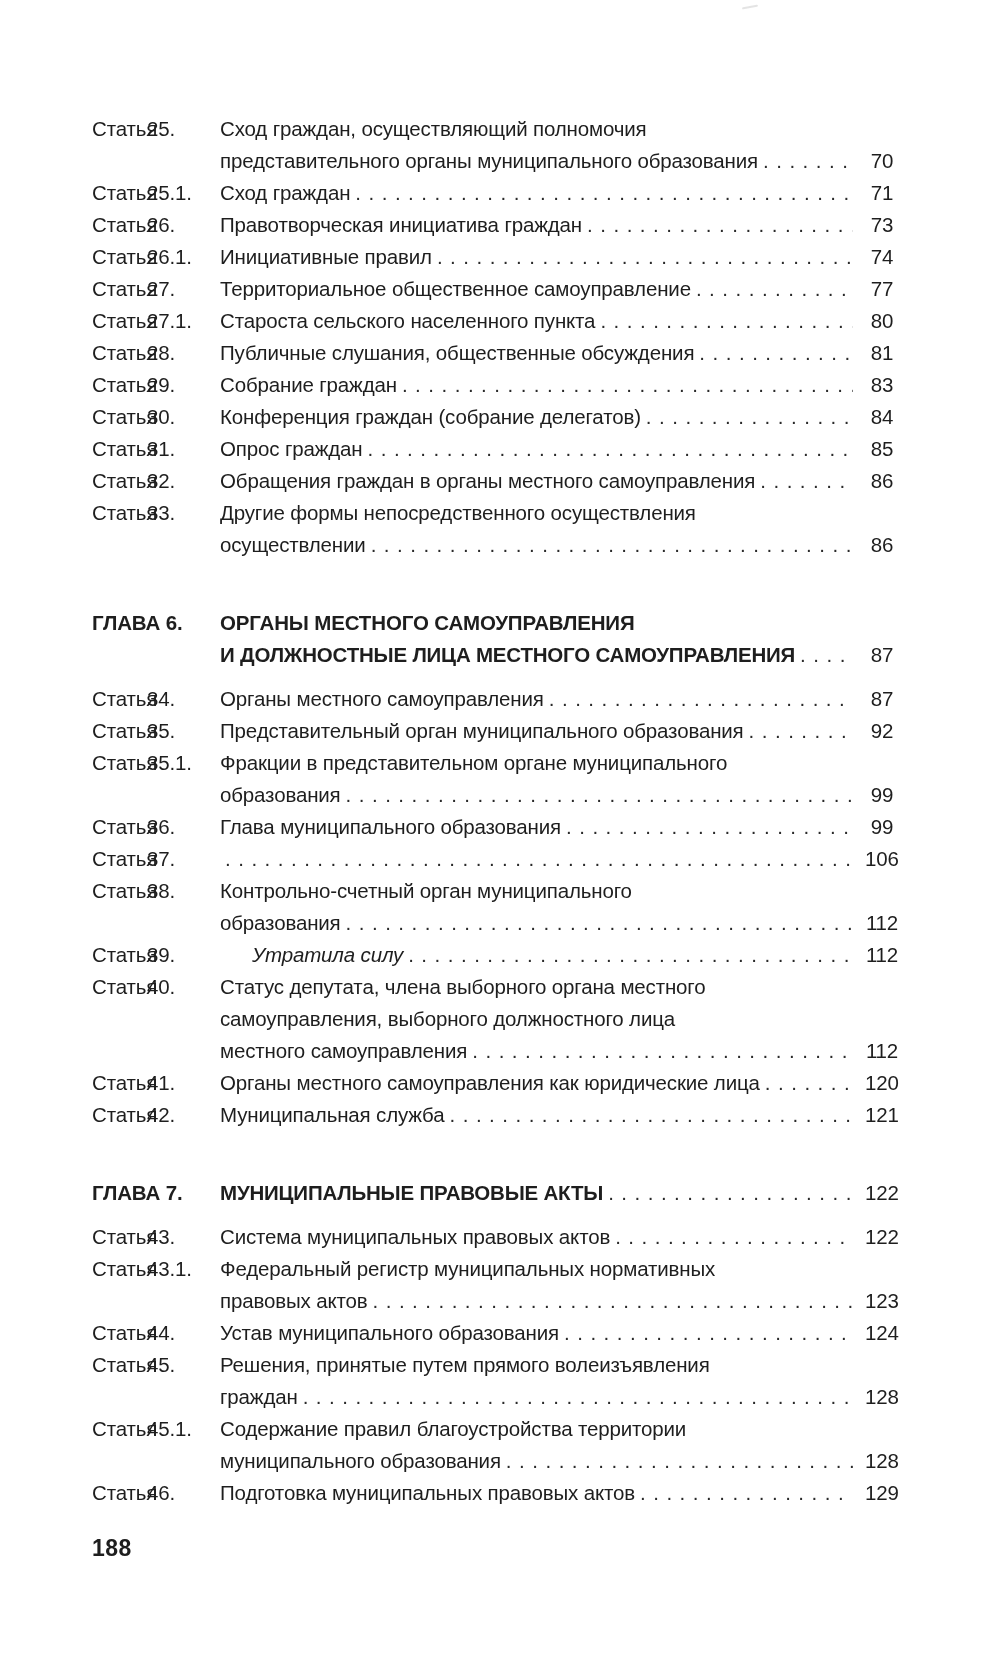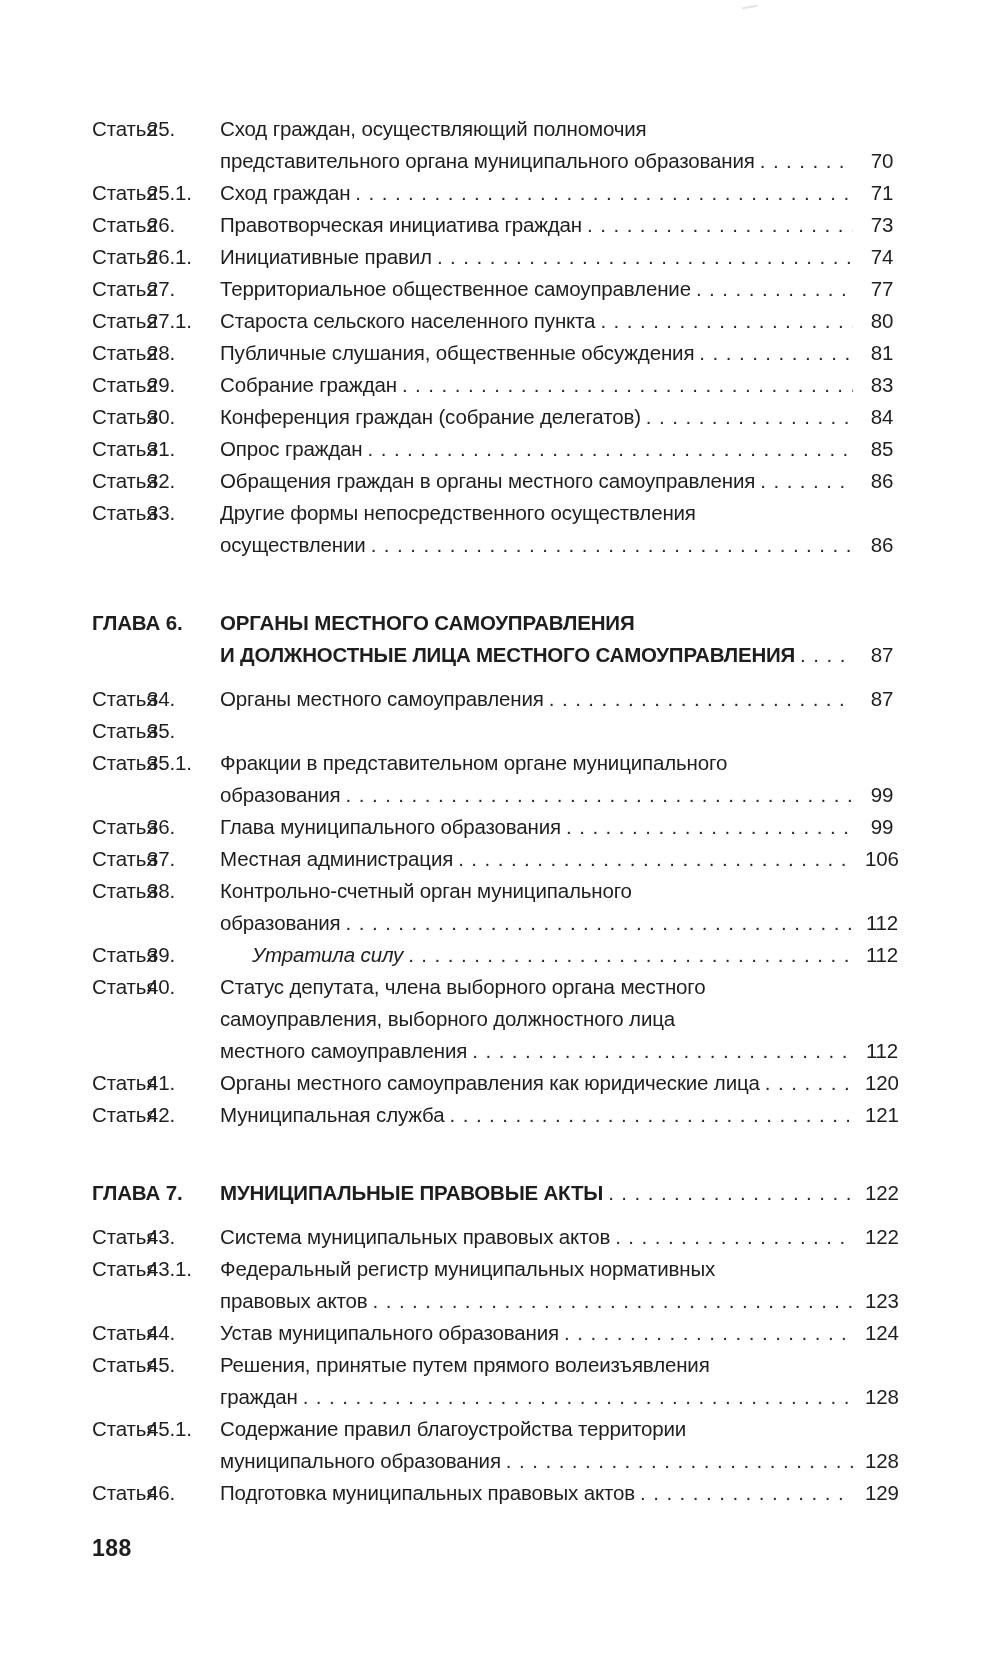--- a/index.html
+++ b/index.html
@@ -106,21 +106,21 @@
   <div class="artifact"></div>
   <ol class="toc-list">
       <li class="entry">
         <span class="head">
           <span class="lbl">Статья</span>
           <span class="num">25.</span>
         </span>
         <span class="titlecol">
           <span class="tline">Сход граждан, осуществляющий полномочия</span>
           <span class="tline last">
-            <span class="ttext">представительного органа муниципального образования</span>
+            <span class="ttext">представительного органы муниципального образования</span>
             <span class="leader"></span>
             <span class="pagenum">70</span>
           </span>
         </span>
       </li>
       <li class="entry">
         <span class="head">
           <span class="lbl">Статья</span>
           <span class="num">25.1.</span>
         </span>
@@ -285,20 +285,27 @@
             <span class="leader"></span>
             <span class="pagenum">87</span>
           </span>
         </span>
       </li>
       <li class="entry">
         <span class="head">
           <span class="lbl">Статья</span>
           <span class="num">35.</span>
         </span>
+        <span class="titlecol">
+          <span class="tline last">
+            <span class="ttext">Представительный орган муниципального образования</span>
+            <span class="leader"></span>
+            <span class="pagenum">92</span>
+          </span>
+        </span>
       </li>
       <li class="entry">
         <span class="head">
           <span class="lbl">Статья</span>
           <span class="num">35.1.</span>
         </span>
         <span class="titlecol">
           <span class="tline">Фракции в представительном органе муниципального</span>
           <span class="tline last">
             <span class="ttext">образования</span>
@@ -320,21 +327,20 @@
           </span>
         </span>
       </li>
       <li class="entry">
         <span class="head">
           <span class="lbl">Статья</span>
           <span class="num">37.</span>
         </span>
         <span class="titlecol">
           <span class="tline last">
-            <span class="ttext">Местная администрация</span>
             <span class="leader"></span>
             <span class="pagenum">106</span>
           </span>
         </span>
       </li>
       <li class="entry">
         <span class="head">
           <span class="lbl">Статья</span>
           <span class="num">38.</span>
         </span>

